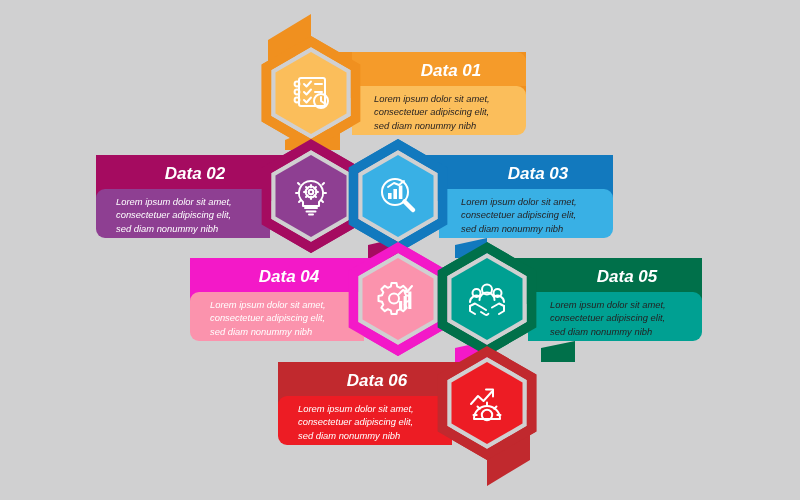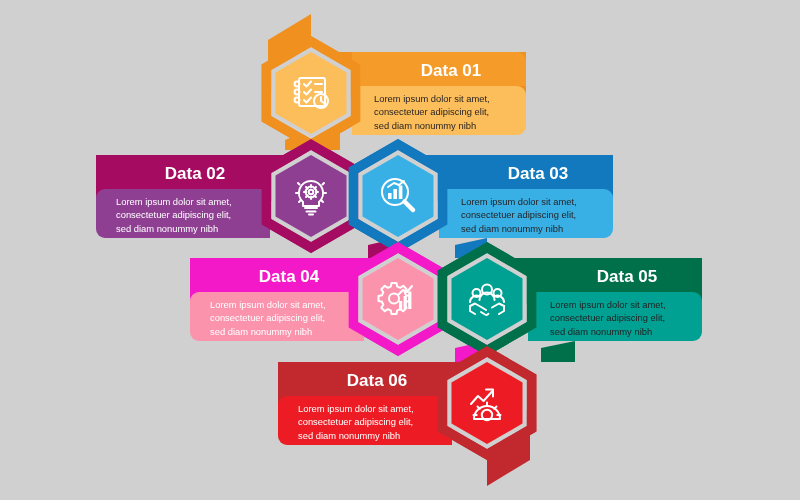--- a/index.html
+++ b/index.html
@@ -2,21 +2,21 @@
 <html><head>
 <meta charset="utf-8">
 <style>
   html,body{margin:0;padding:0;}
   body{
     width:800px;height:500px;
     background:#d0d0d1;
     font-family:"Liberation Sans", sans-serif;
     overflow:hidden;
   }
-  #stage{position:relative;width:800px;height:500px;}
+  #stage{position:relative;width:800px;height:500px;font-style:italic;}
   #stage svg{position:absolute;left:0;top:0;}
   .ttl{font-family:"Liberation Sans",sans-serif;font-weight:bold;font-size:17px;fill:#ffffff;}
   .bdy{font-family:"Liberation Sans",sans-serif;font-size:9.4px;}
 </style>
 </head>
 <body>
 
 <div id="stage">
   <svg id="art" width="800" height="500" viewBox="0 0 800 500">
       <g>

